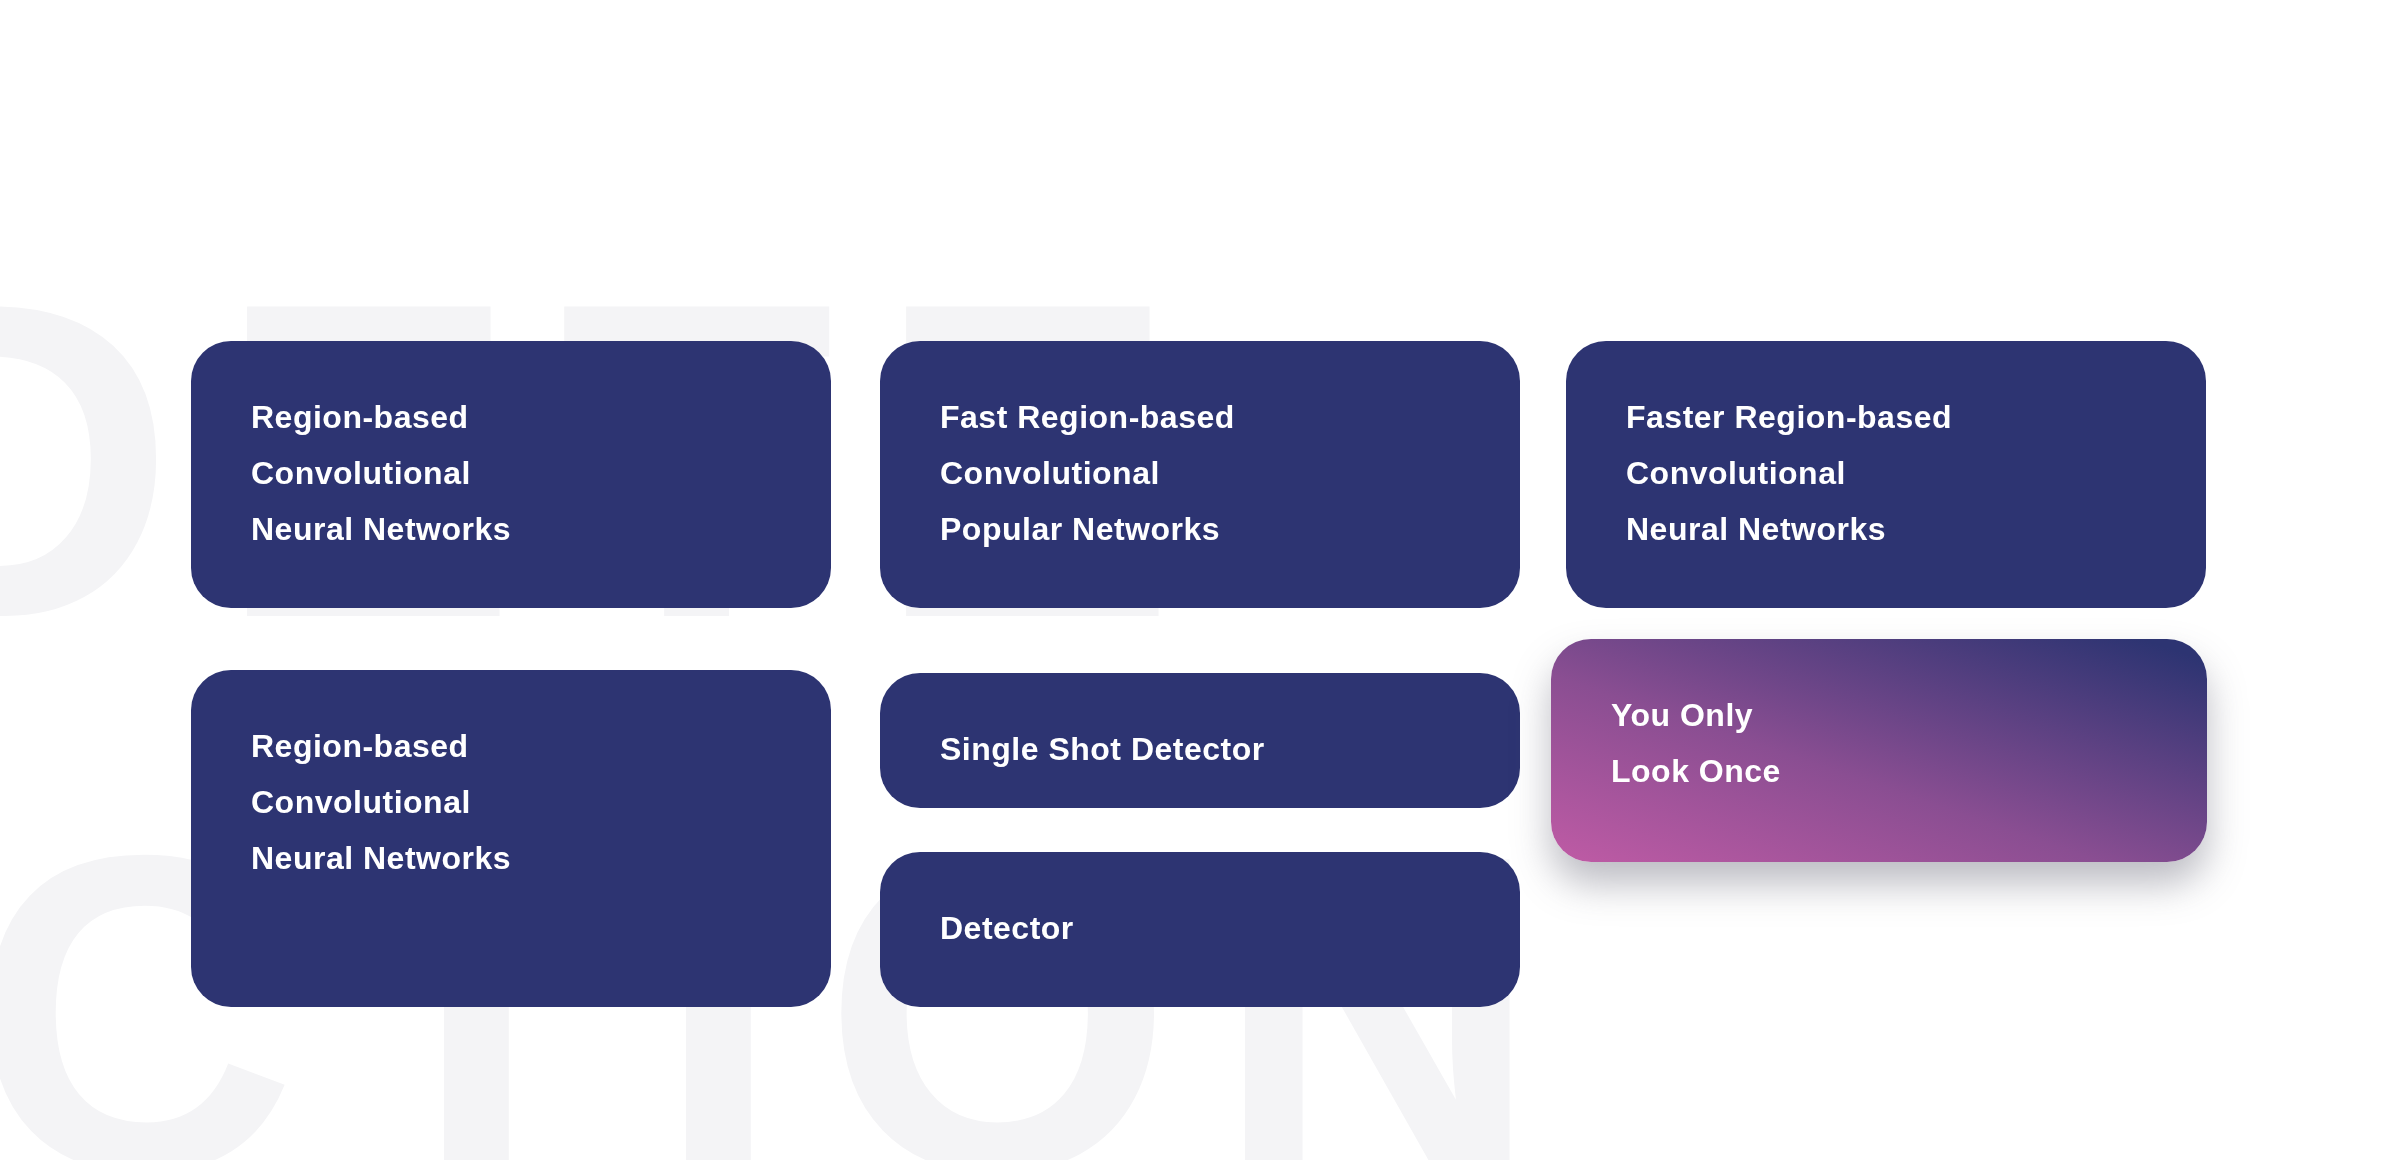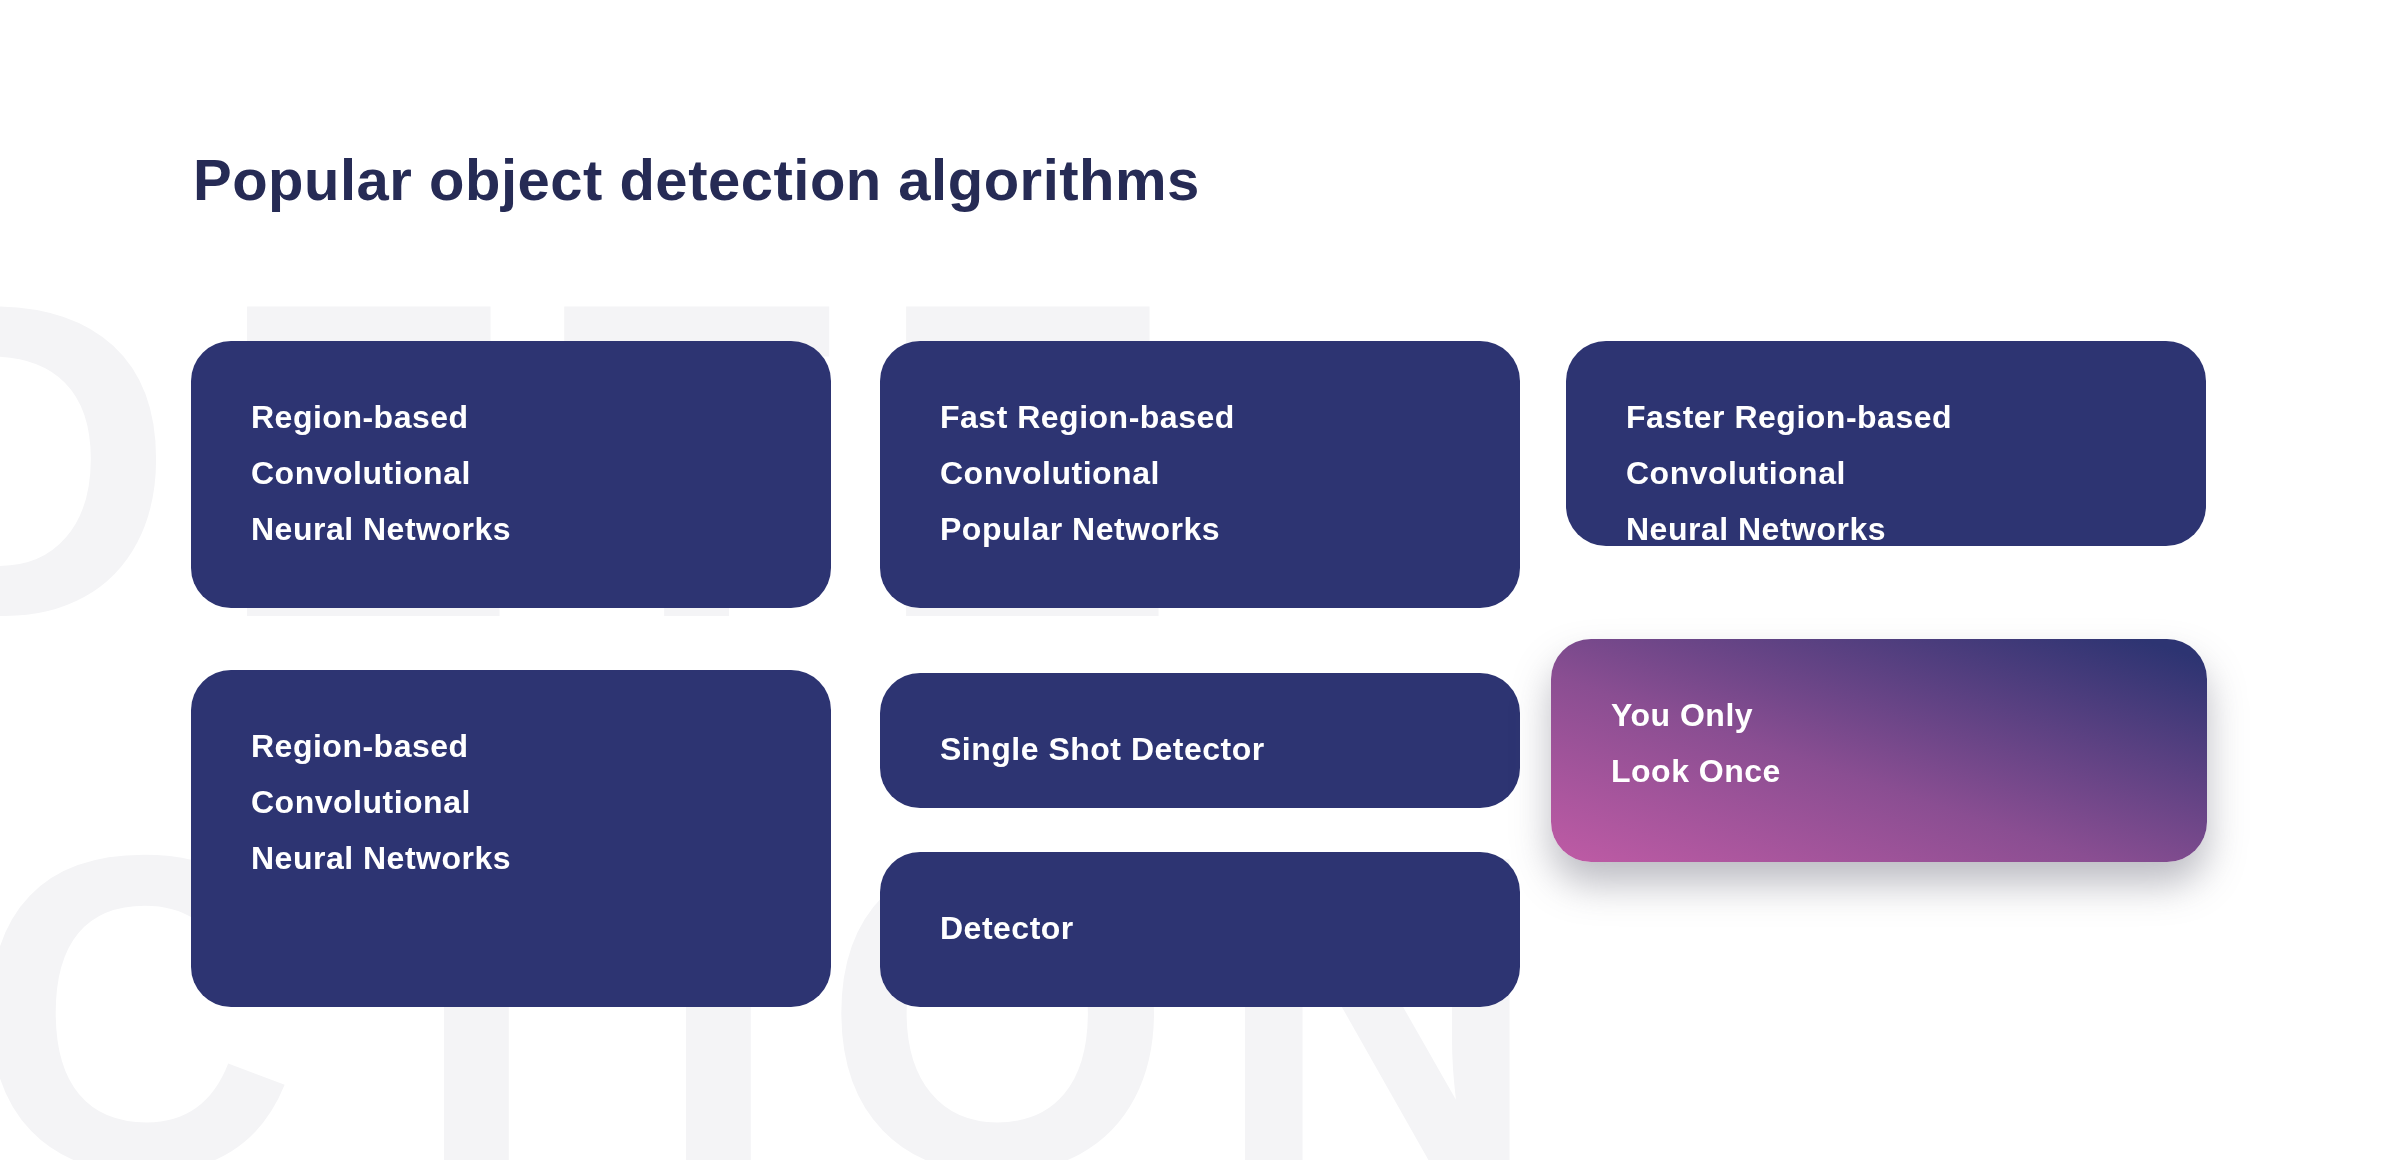--- a/index.html
+++ b/index.html
@@ -64,35 +64,34 @@
     background: linear-gradient(to top right,
       var(--grad-pink, #bf5ba5) 0%,
       var(--grad-mid, #8a4e92) 42%,
       var(--grad-navy, #2d3472) 95%);
     box-shadow: 0 22px 38px rgba(88, 88, 104, 0.40);
   }
 
   
   .card-1 { left: 191px;  top: 341px; width: 640px; height: 267px; }
   .card-2 { left: 880px;  top: 341px; width: 640px; height: 267px; }
-  .card-3 { left: 1566px; top: 341px; width: 640px; height: 205px; }
+  .card-3 { left: 1566px; top: 341px; width: 640px; height: 267px; }
   .card-4 { left: 191px;  top: 670px; width: 640px; height: 337px; }
   .card-5 { left: 880px;  top: 673px; width: 640px; height: 135px; }
   .card-6 { left: 1551px; top: 639px; width: 656px; height: 223px; }
   .card-7 { left: 880px;  top: 852px; width: 640px; height: 155px; }
 </style>
 </head>
 <body>
 
 <div class="canvas">
 
   <div class="watermark wm-line1">DETE</div>
   <div class="watermark wm-line2">CTION</div>
 
-  <h1 class="page-title" style="margin:0;">Popular object detection algorithms</h1>
 
   <div class="card card-1"><span class="card-label">Region-based
 Convolutional
 Neural Networks</span></div>
 
   <div class="card card-2"><span class="card-label">Fast Region-based
 Convolutional
 Popular Networks</span></div>
 
   <div class="card card-3"><span class="card-label">Faster Region-based

